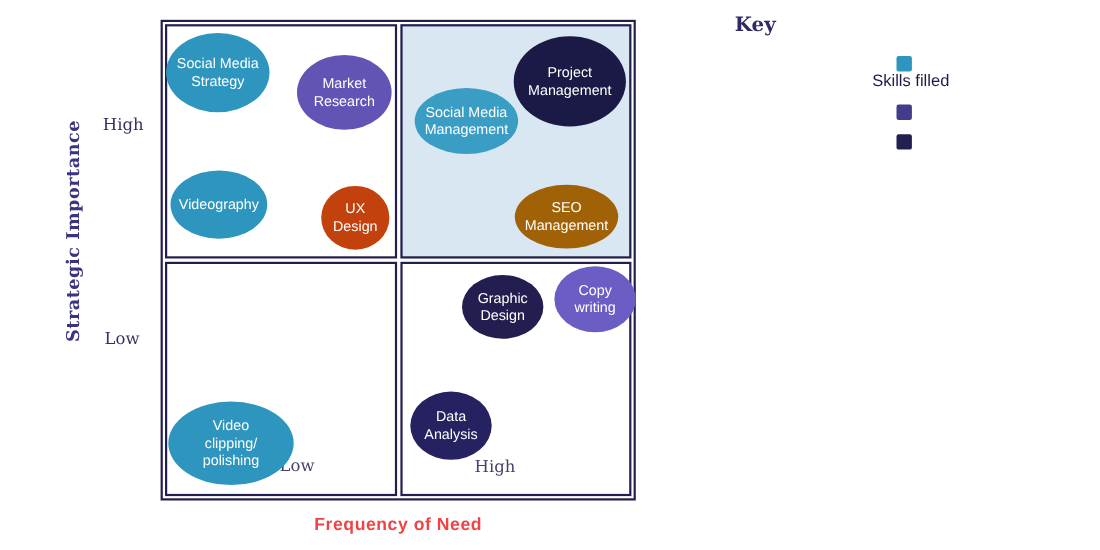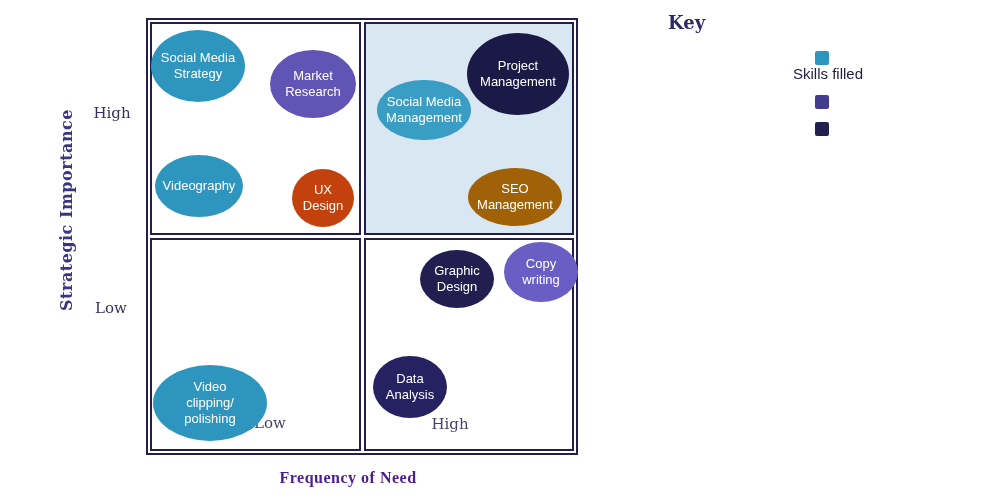--- a/index.html
+++ b/index.html
@@ -33,23 +33,23 @@
   .y-tick{
     position:absolute;transform:translate(-50%,-50%);
     font-family:"DejaVu Serif", serif;font-size:15px;color:#34315c;
   }
   .y-title{
     position:absolute;left:66px;top:210px;transform:translate(-50%,-50%) rotate(-90deg);
     transform-origin:center;font-family:"DejaVu Serif", serif;font-weight:700;
     font-size:16px;color:#3b3480;white-space:nowrap;letter-spacing:0.5px;
   }
   .x-title{
-    position:absolute;left:348px;top:478px;transform:translate(-50%,-50%);
-    font-family:Liberation Serif, serif;font-weight:700;font-size:16px;
-    color:#4c1d95;white-space:nowrap;letter-spacing:0.5px;
+    position:absolute;left:362px;top:478px;transform:translate(-50%,-50%);
+    font-family:Liberation Sans, sans-serif;font-weight:700;font-size:16px;
+    color:#ef4444;white-space:nowrap;letter-spacing:0.5px;
   }
 
   
   .legend{position:absolute;left:668px;top:12px;width:320px;}
   .legend-title{
     font-family:"DejaVu Serif", serif;font-weight:700;font-size:18px;
     color:#2d2a66;margin-bottom:18px;
   }
   .legend-row{display:flex;align-items:center;margin-bottom:13px;flex-direction:column;}
   .legend-swatch{

